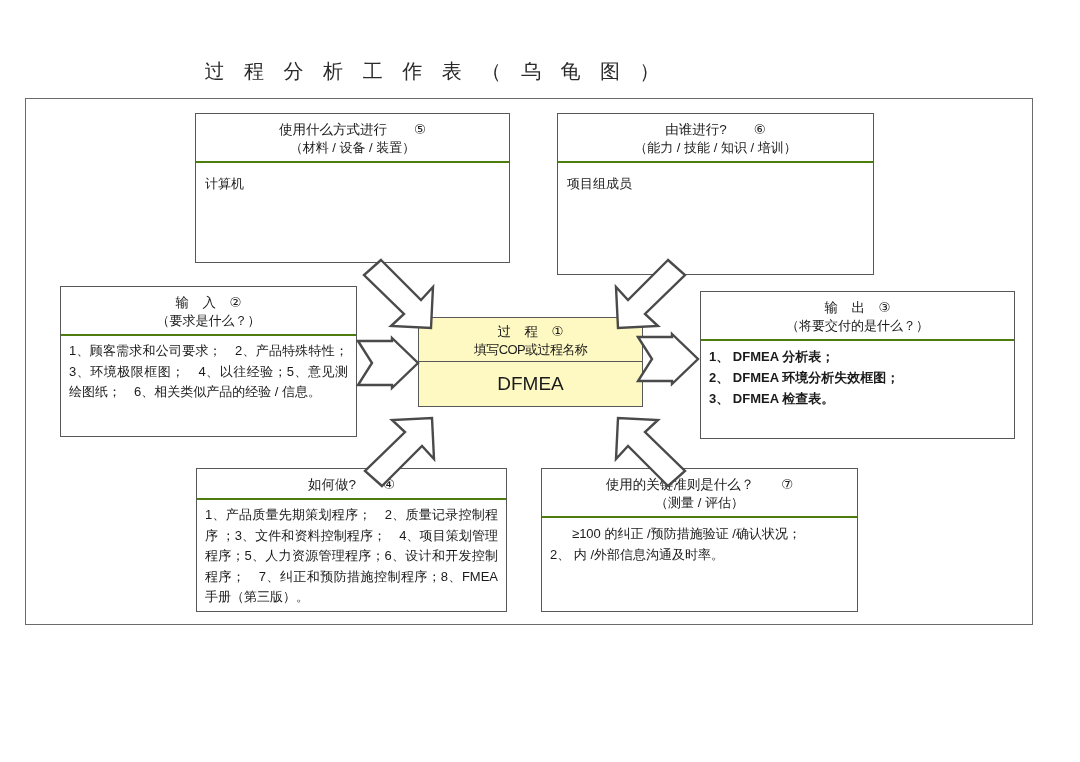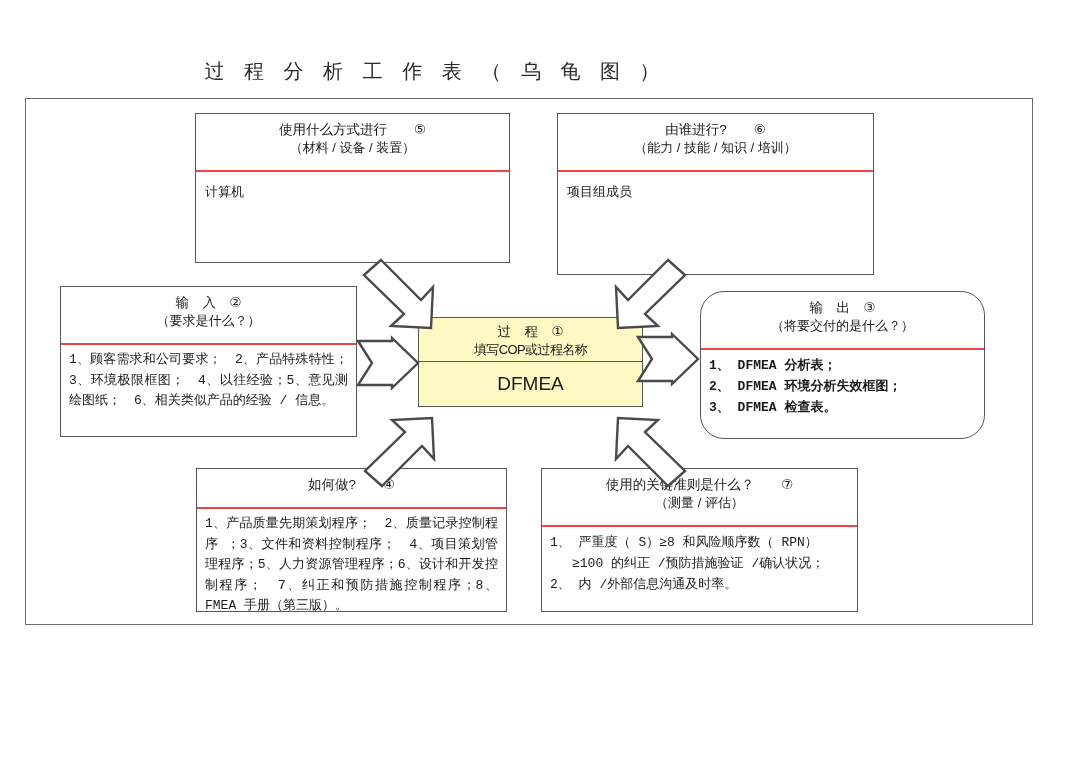--- a/index.html
+++ b/index.html
@@ -42,43 +42,42 @@
   }
 
   
   .tbox {
     position: absolute;
     box-sizing: border-box;
     border: 1px solid #585858;
     background: #ffffff;
   }
   .tbox-head {
-    border-bottom: 2px solid #ef4444;
+    border-bottom: 2px solid #4d7c0f;
     text-align: center;
-    padding: 6px 4px 13px 4px;
+    padding: 6px 4px 4px 4px;
     box-sizing: border-box;
   }
   .head-line1 {
     font-size: 13.5px;
     line-height: 19px;
     white-space: pre;
     display: block;
   }
   .head-line2 {
     font-size: 13px;
     line-height: 18px;
     white-space: pre;
     display: block;
   }
   .tbox-body {
     padding: 10px 9px 6px 9px;
     font-size: 13px;
     line-height: 21px;
     box-sizing: border-box;
-    font-family: Liberation Mono, monospace;
   }
   .tbox-body.dense {
     padding: 5px 8px 4px 8px;
     line-height: 20.5px;
     text-align: justify;
     text-justify: inter-ideograph;
   }
   .bold-row {
     font-weight: bold;
     font-size: 13px;
@@ -91,21 +90,21 @@
     white-space: pre;
     font-size: 13px;
     line-height: 21px;
   }
   .crit-row.indent { padding-left: 22px; }
 
   
   #box-method  { left: 195px; top: 113px; width: 315px; height: 150px; }
   #box-who     { left: 557px; top: 113px; width: 317px; height: 162px; }
   #box-input   { left: 60px;  top: 286px; width: 297px; height: 151px; }
-  #box-output  { left: 700px; top: 291px; width: 285px; height: 148px; border-radius: 24px; }
+  #box-output  { left: 700px; top: 291px; width: 315px; height: 148px; }
   #box-how     { left: 196px; top: 468px; width: 311px; height: 144px; }
   #box-criteria{ left: 541px; top: 468px; width: 317px; height: 144px; }
 
   #box-process {
     position: absolute;
     left: 418px; top: 317px; width: 225px; height: 90px;
     border: 1px solid #585858;
     box-sizing: border-box;
     background: #fef9c3;
   }
@@ -200,21 +199,20 @@
   </div>
   <div class="tbox-body dense">1、产品质量先期策划程序；　2、质量记录控制程序 ；3、文件和资料控制程序；　4、项目策划管理程序；5、人力资源管理程序；6、设计和开发控制程序；　7、纠正和预防措施控制程序；8、FMEA 手册（第三版）。</div>
 </div>
 
 <div class="tbox" id="box-criteria">
   <div class="tbox-head">
     <span class="head-line1">使用的关键准则是什么？　　⑦</span>
     <span class="head-line2">（测量 / 评估）</span>
   </div>
   <div class="tbox-body dense">
-    <span class="crit-row">1、 严重度（ S）≥8 和风险顺序数（ RPN）</span>
     <span class="crit-row indent">≥100 的纠正 /预防措施验证 /确认状况；</span>
     <span class="crit-row">2、 内 /外部信息沟通及时率。</span>
   </div>
 </div>
 
 <div class="arrow" id="arrow-method-in">
   <svg width="86" height="86" viewBox="0 0 86 86">
     <polygon points="26,4 66,44 78,31 76,72 36,70 49,58 9,19"></polygon>
   </svg>
 </div>

